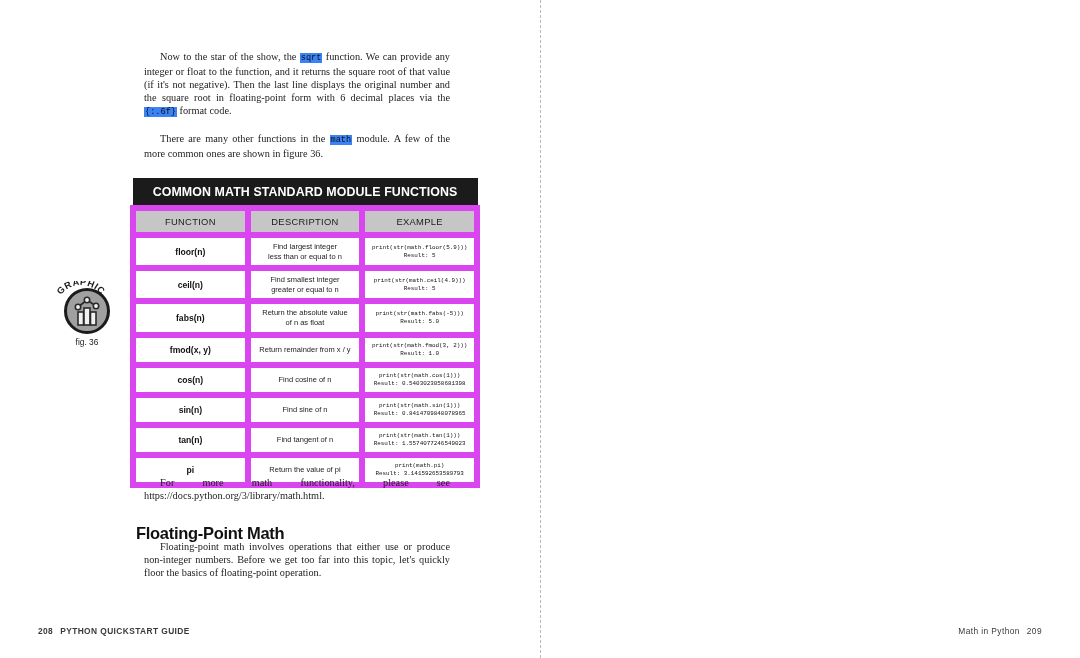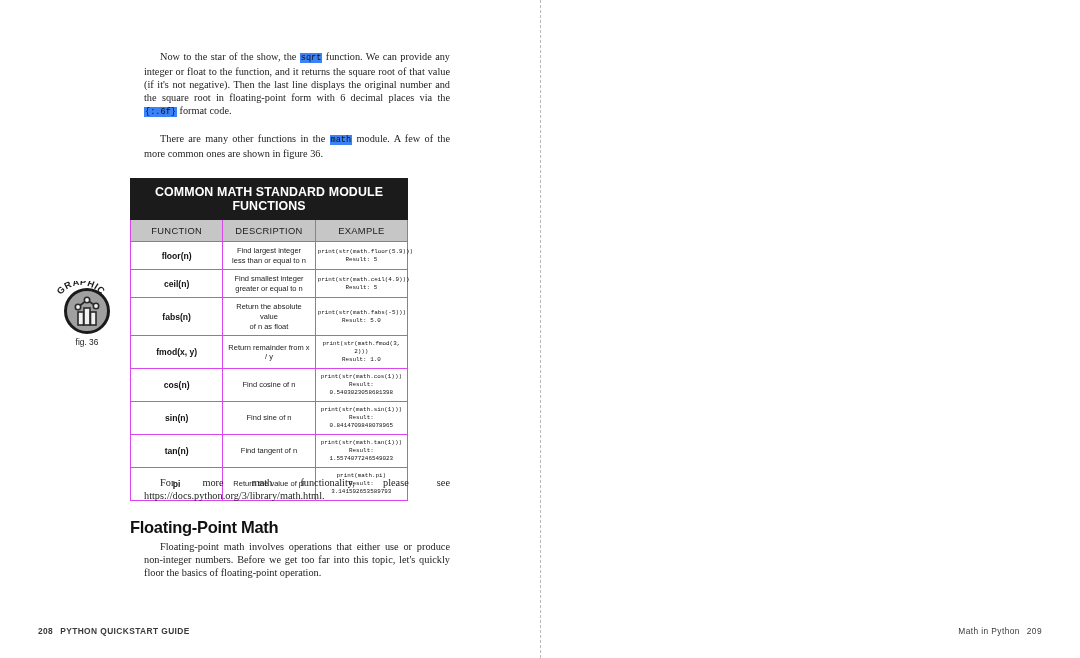--- a/index.html
+++ b/index.html
@@ -44,39 +44,39 @@
     padding: 0 1px;
     color: #111;
   }
 
   
   h2.section {
     font-family: "Liberation Sans", sans-serif;
     font-weight: bold;
     font-size: 16.5px;
     letter-spacing: -0.3px;
-    margin: 0;
+    margin: 6px;
     color: #111;
   }
 
   
   #left-p1  { position: absolute; left: 144px; top: 50px;  width: 306px; }
   #left-p2  { position: absolute; left: 144px; top: 132px; width: 306px; }
   #fig-table{ position: absolute; left: 130px; top: 178px; width: 322px; }
   #left-p3  { position: absolute; left: 144px; top: 476px; width: 306px; }
   #left-h2  { position: absolute; left: 130px; top: 518px; width: 322px; }
   #left-p4  { position: absolute; left: 144px; top: 540px; width: 306px; }
 
   
   table.fig {
-    width: 278px;
+    width: 350px;
     border-collapse: collapse;
     table-layout: fixed;
   }
-  table.fig td, table.fig th { border: 1px solid #d946ef; }
+  table.fig td, table.fig th { border: 6px solid #d946ef; }
   .fig-title {
     background: #1b1b1b;
     color: #ffffff;
     font-family: "Liberation Sans", sans-serif;
     font-weight: bold;
     font-size: 12.4px;
     letter-spacing: 0.1px;
     text-align: center;
     padding: 6px 2px 6px 2px;
     border: 1px solid #1b1b1b !important;

